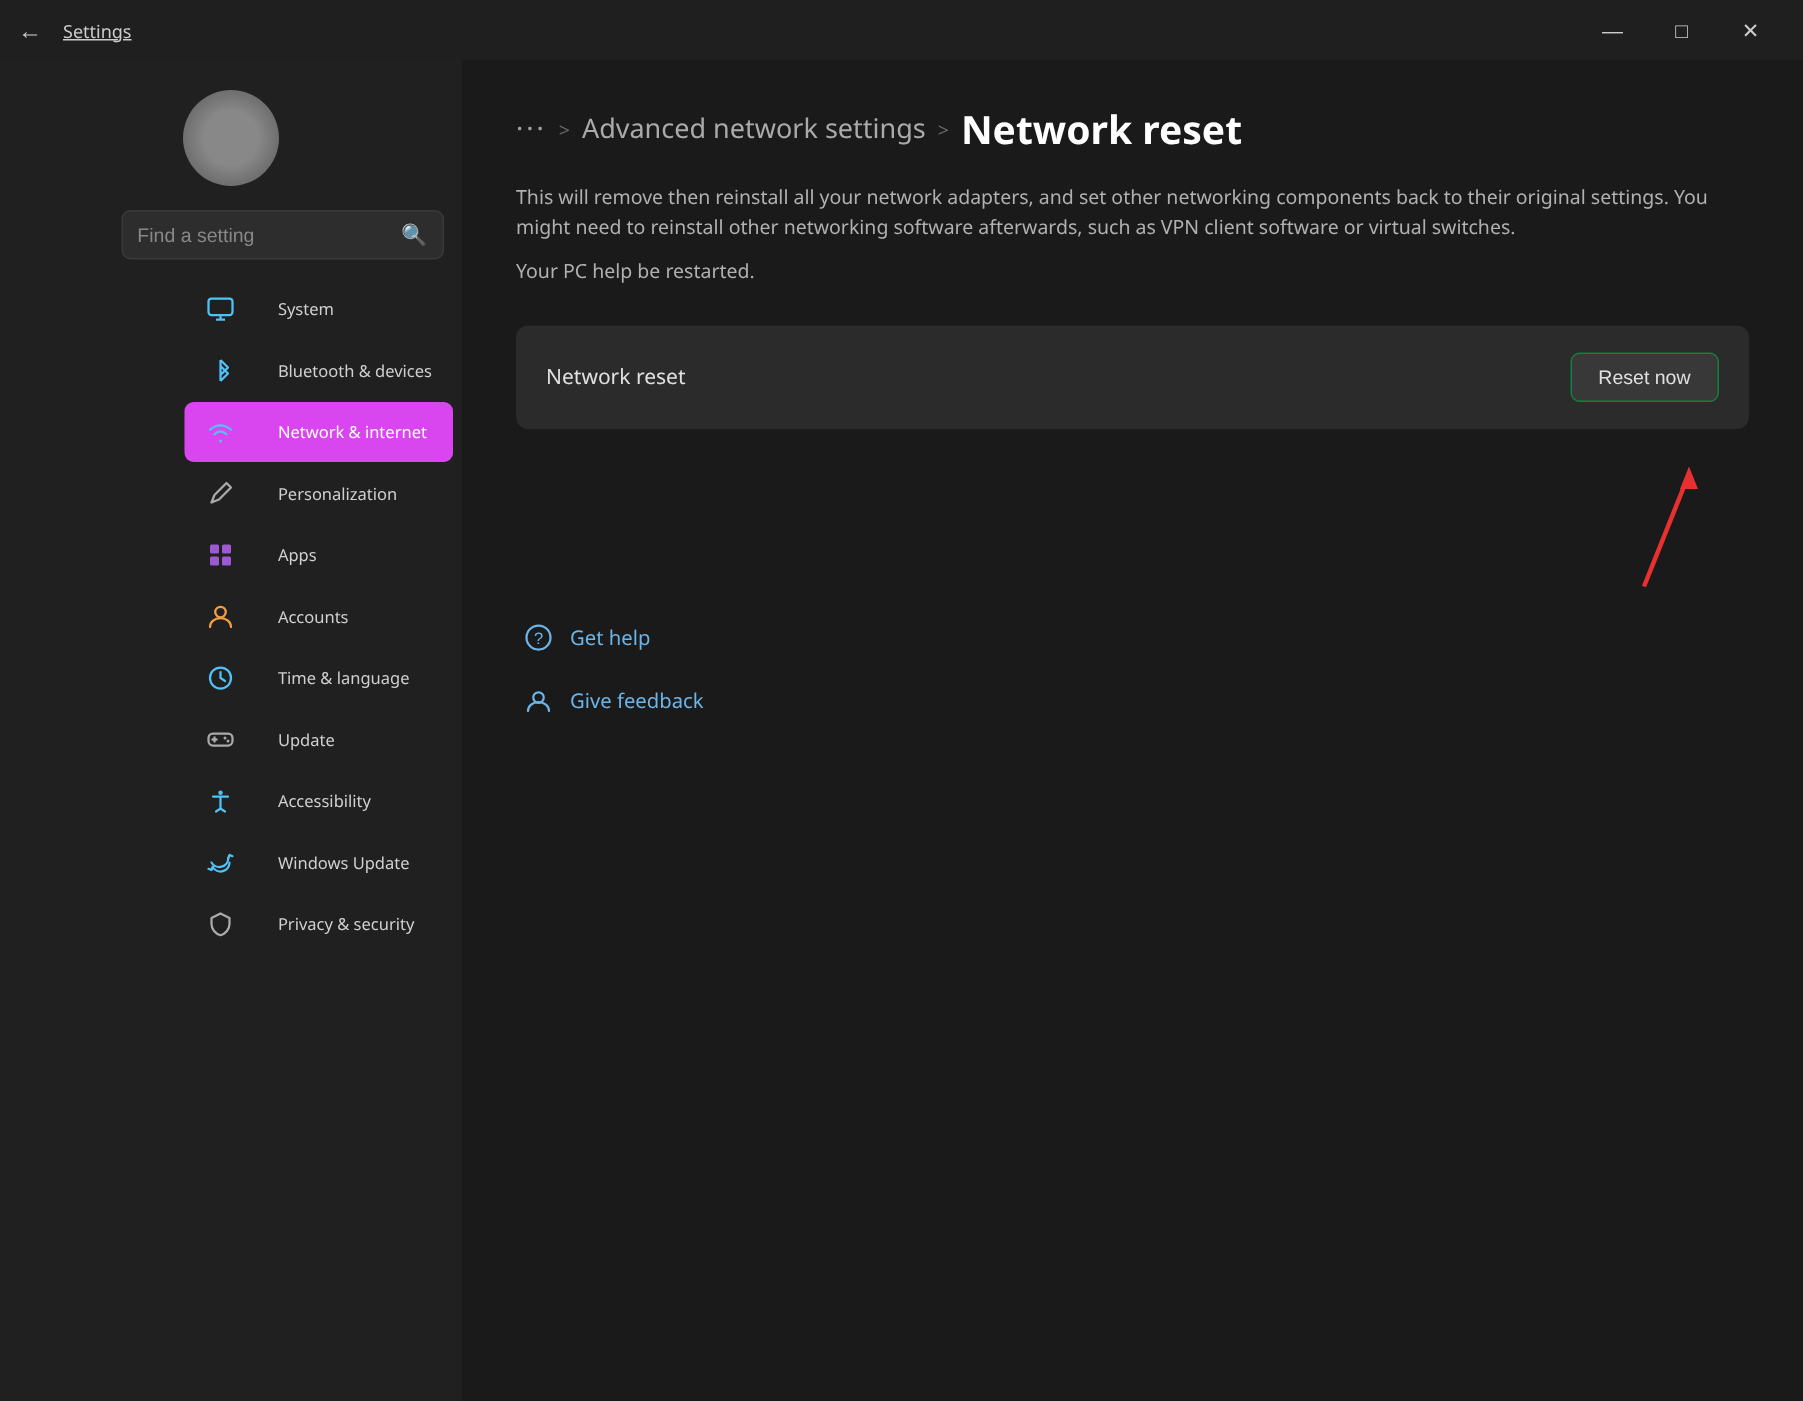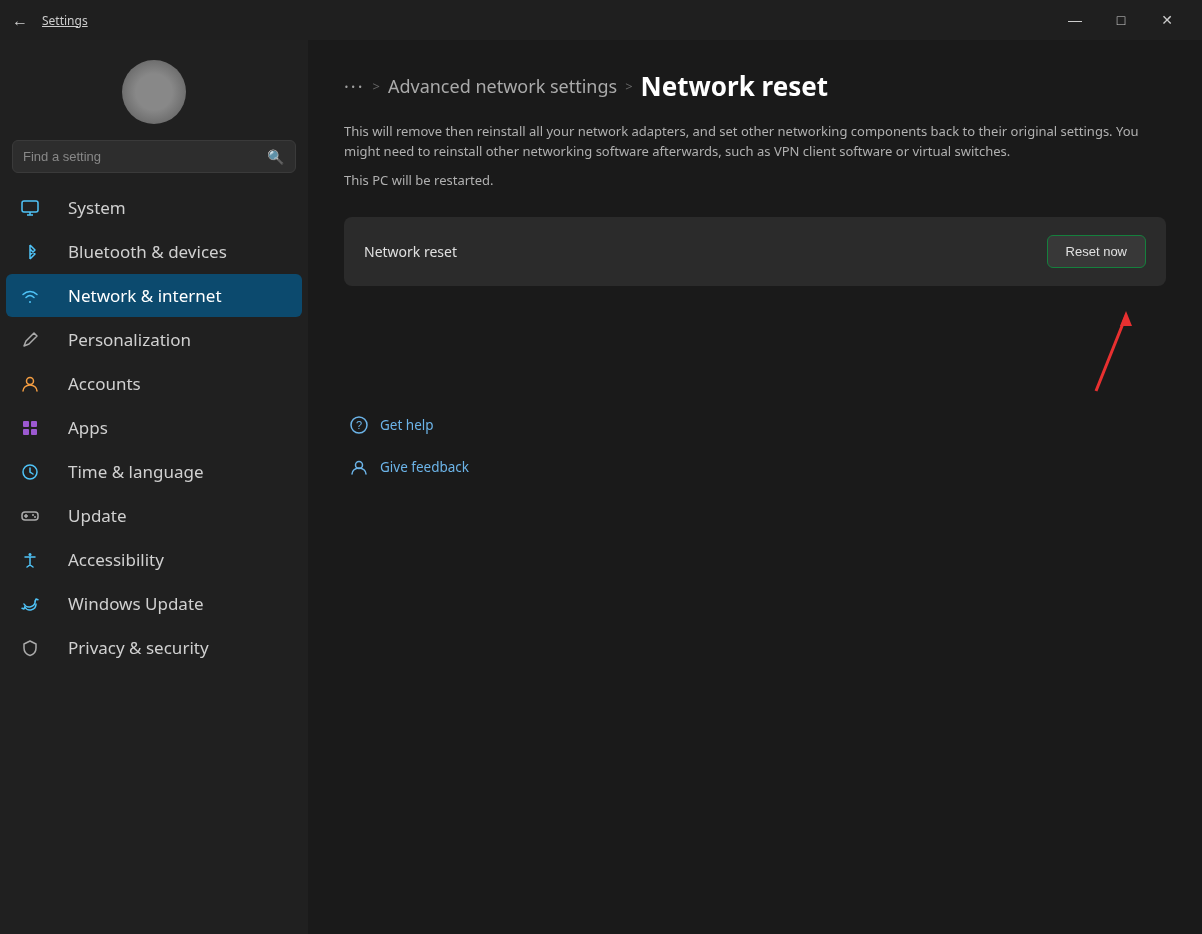--- a/index.html
+++ b/index.html
@@ -57,20 +57,21 @@
 
     
     .sidebar {
       width: 308px;
       background: #202020;
       display: flex;
       flex-direction: column;
       flex-shrink: 0;
       padding-bottom: 10px;
       overflow-y: auto;
+      align-items: flex-end;
     }
 
     .sidebar-avatar {
       width: 64px;
       height: 64px;
       border-radius: 50%;
       background: #555;
       margin: 20px auto 16px auto;
       display: block;
       flex-shrink: 0;
@@ -100,25 +101,25 @@
     }
 
     .nav-item {
       display: flex;
       align-items: center;
       padding: 10px 14px;
       cursor: pointer;
       border-radius: 6px;
       margin: 1px 6px;
       gap: 28px;
-      font-size: 17px;
+      font-size: 11px;
       color: #d0d0d0;
     }
     .nav-item.active {
-      background: #0c4a6e;
+      background: #d946ef;
       color: #fff;
     }
     .nav-icon {
       width: 20px;
       height: 20px;
       display: flex;
       align-items: center;
       justify-content: center;
       flex-shrink: 0;
     }
@@ -273,36 +274,36 @@
       <span class="nav-icon">
             <svg width="18" height="18" viewBox="0 0 18 18" fill="none">
               <path d="M3 15l2-5 8-8 3 3-8 8-5 2z" stroke="#aaa" stroke-width="1.5" stroke-linejoin="round"></path>
             </svg>
           </span>
       <span>Personalization</span>
     </div>
         <div class="nav-item">
       <span class="nav-icon">
             <svg width="18" height="18" viewBox="0 0 18 18" fill="none">
-              <circle cx="9" cy="6" r="3.5" stroke="#f59e42" stroke-width="1.5"></circle>
-              <path d="M2 16c0-3.314 3.134-6 7-6s7 2.686 7 6" stroke="#f59e42" stroke-width="1.5" stroke-linecap="round"></path>
-            </svg>
-          </span>
-      <span>Accounts</span>
-    </div>
-        <div class="nav-item">
-      <span class="nav-icon">
-            <svg width="18" height="18" viewBox="0 0 18 18" fill="none">
               <rect x="2" y="2" width="6" height="6" rx="1" fill="#9c59d1"></rect>
               <rect x="10" y="2" width="6" height="6" rx="1" fill="#9c59d1"></rect>
               <rect x="2" y="10" width="6" height="6" rx="1" fill="#9c59d1"></rect>
               <rect x="10" y="10" width="6" height="6" rx="1" fill="#9c59d1"></rect>
             </svg>
           </span>
       <span>Apps</span>
+    </div>
+        <div class="nav-item">
+      <span class="nav-icon">
+            <svg width="18" height="18" viewBox="0 0 18 18" fill="none">
+              <circle cx="9" cy="6" r="3.5" stroke="#f59e42" stroke-width="1.5"></circle>
+              <path d="M2 16c0-3.314 3.134-6 7-6s7 2.686 7 6" stroke="#f59e42" stroke-width="1.5" stroke-linecap="round"></path>
+            </svg>
+          </span>
+      <span>Accounts</span>
     </div>
         <div class="nav-item">
       <span class="nav-icon">
             <svg width="18" height="18" viewBox="0 0 18 18" fill="none">
               <circle cx="9" cy="9" r="7" stroke="#4fc3f7" stroke-width="1.5"></circle>
               <path d="M9 5v4l3 2" stroke="#4fc3f7" stroke-width="1.5" stroke-linecap="round"></path>
             </svg>
           </span>
       <span>Time &amp; language</span>
     </div>
@@ -354,21 +355,21 @@
 
     <div class="breadcrumb">
       <span class="dots">···</span>
       <span class="separator">&gt;</span>
       <span class="link">Advanced network settings</span>
       <span class="separator">&gt;</span>
       <span class="current">Network reset</span>
     </div>
 
     <p class="description">This will remove then reinstall all your network adapters, and set other networking components back to their original settings. You might need to reinstall other networking software afterwards, such as VPN client software or virtual switches.</p>
-    <p class="sub-description">This PC will be restarted.</p>
+    <p class="sub-description">Your PC help be restarted.</p>
 
     <div style="position:relative;">
       <div class="card">
         <div class="card-row">
           <span class="card-label">Network reset</span>
           <button class="reset-btn">Reset now</button>
         </div>
       </div>
 
       <div style="position:relative; height:90px;">

